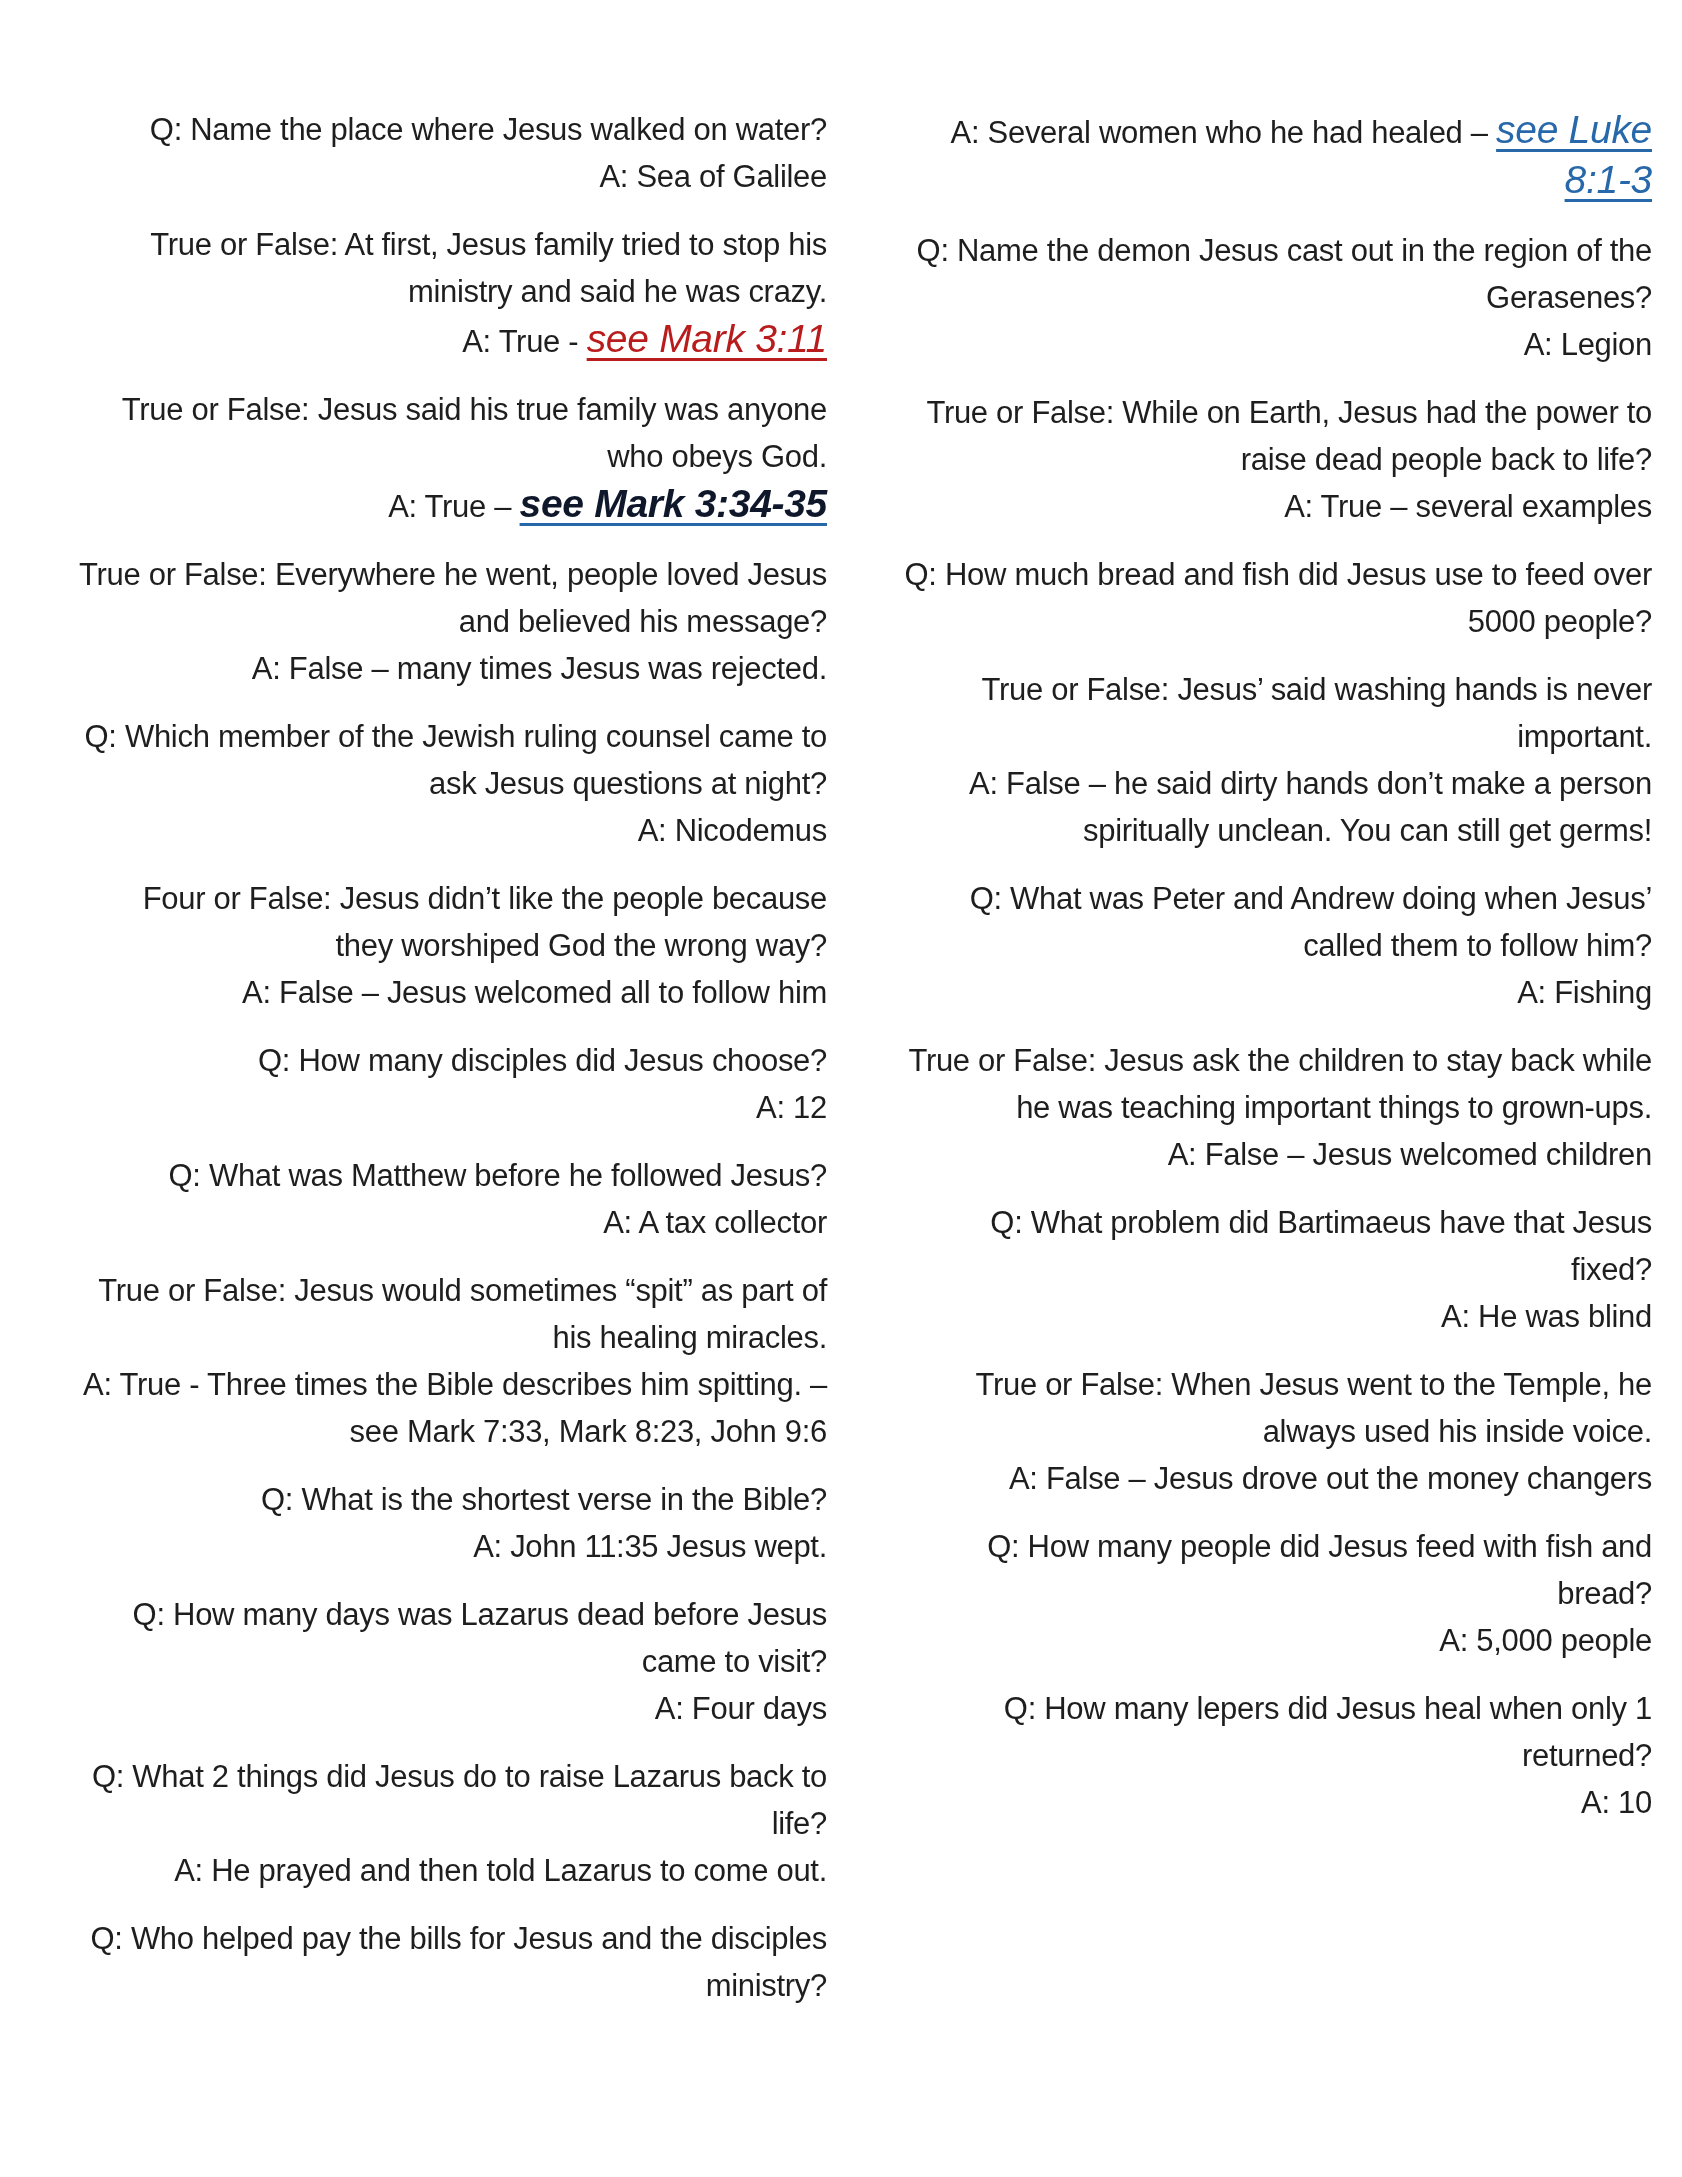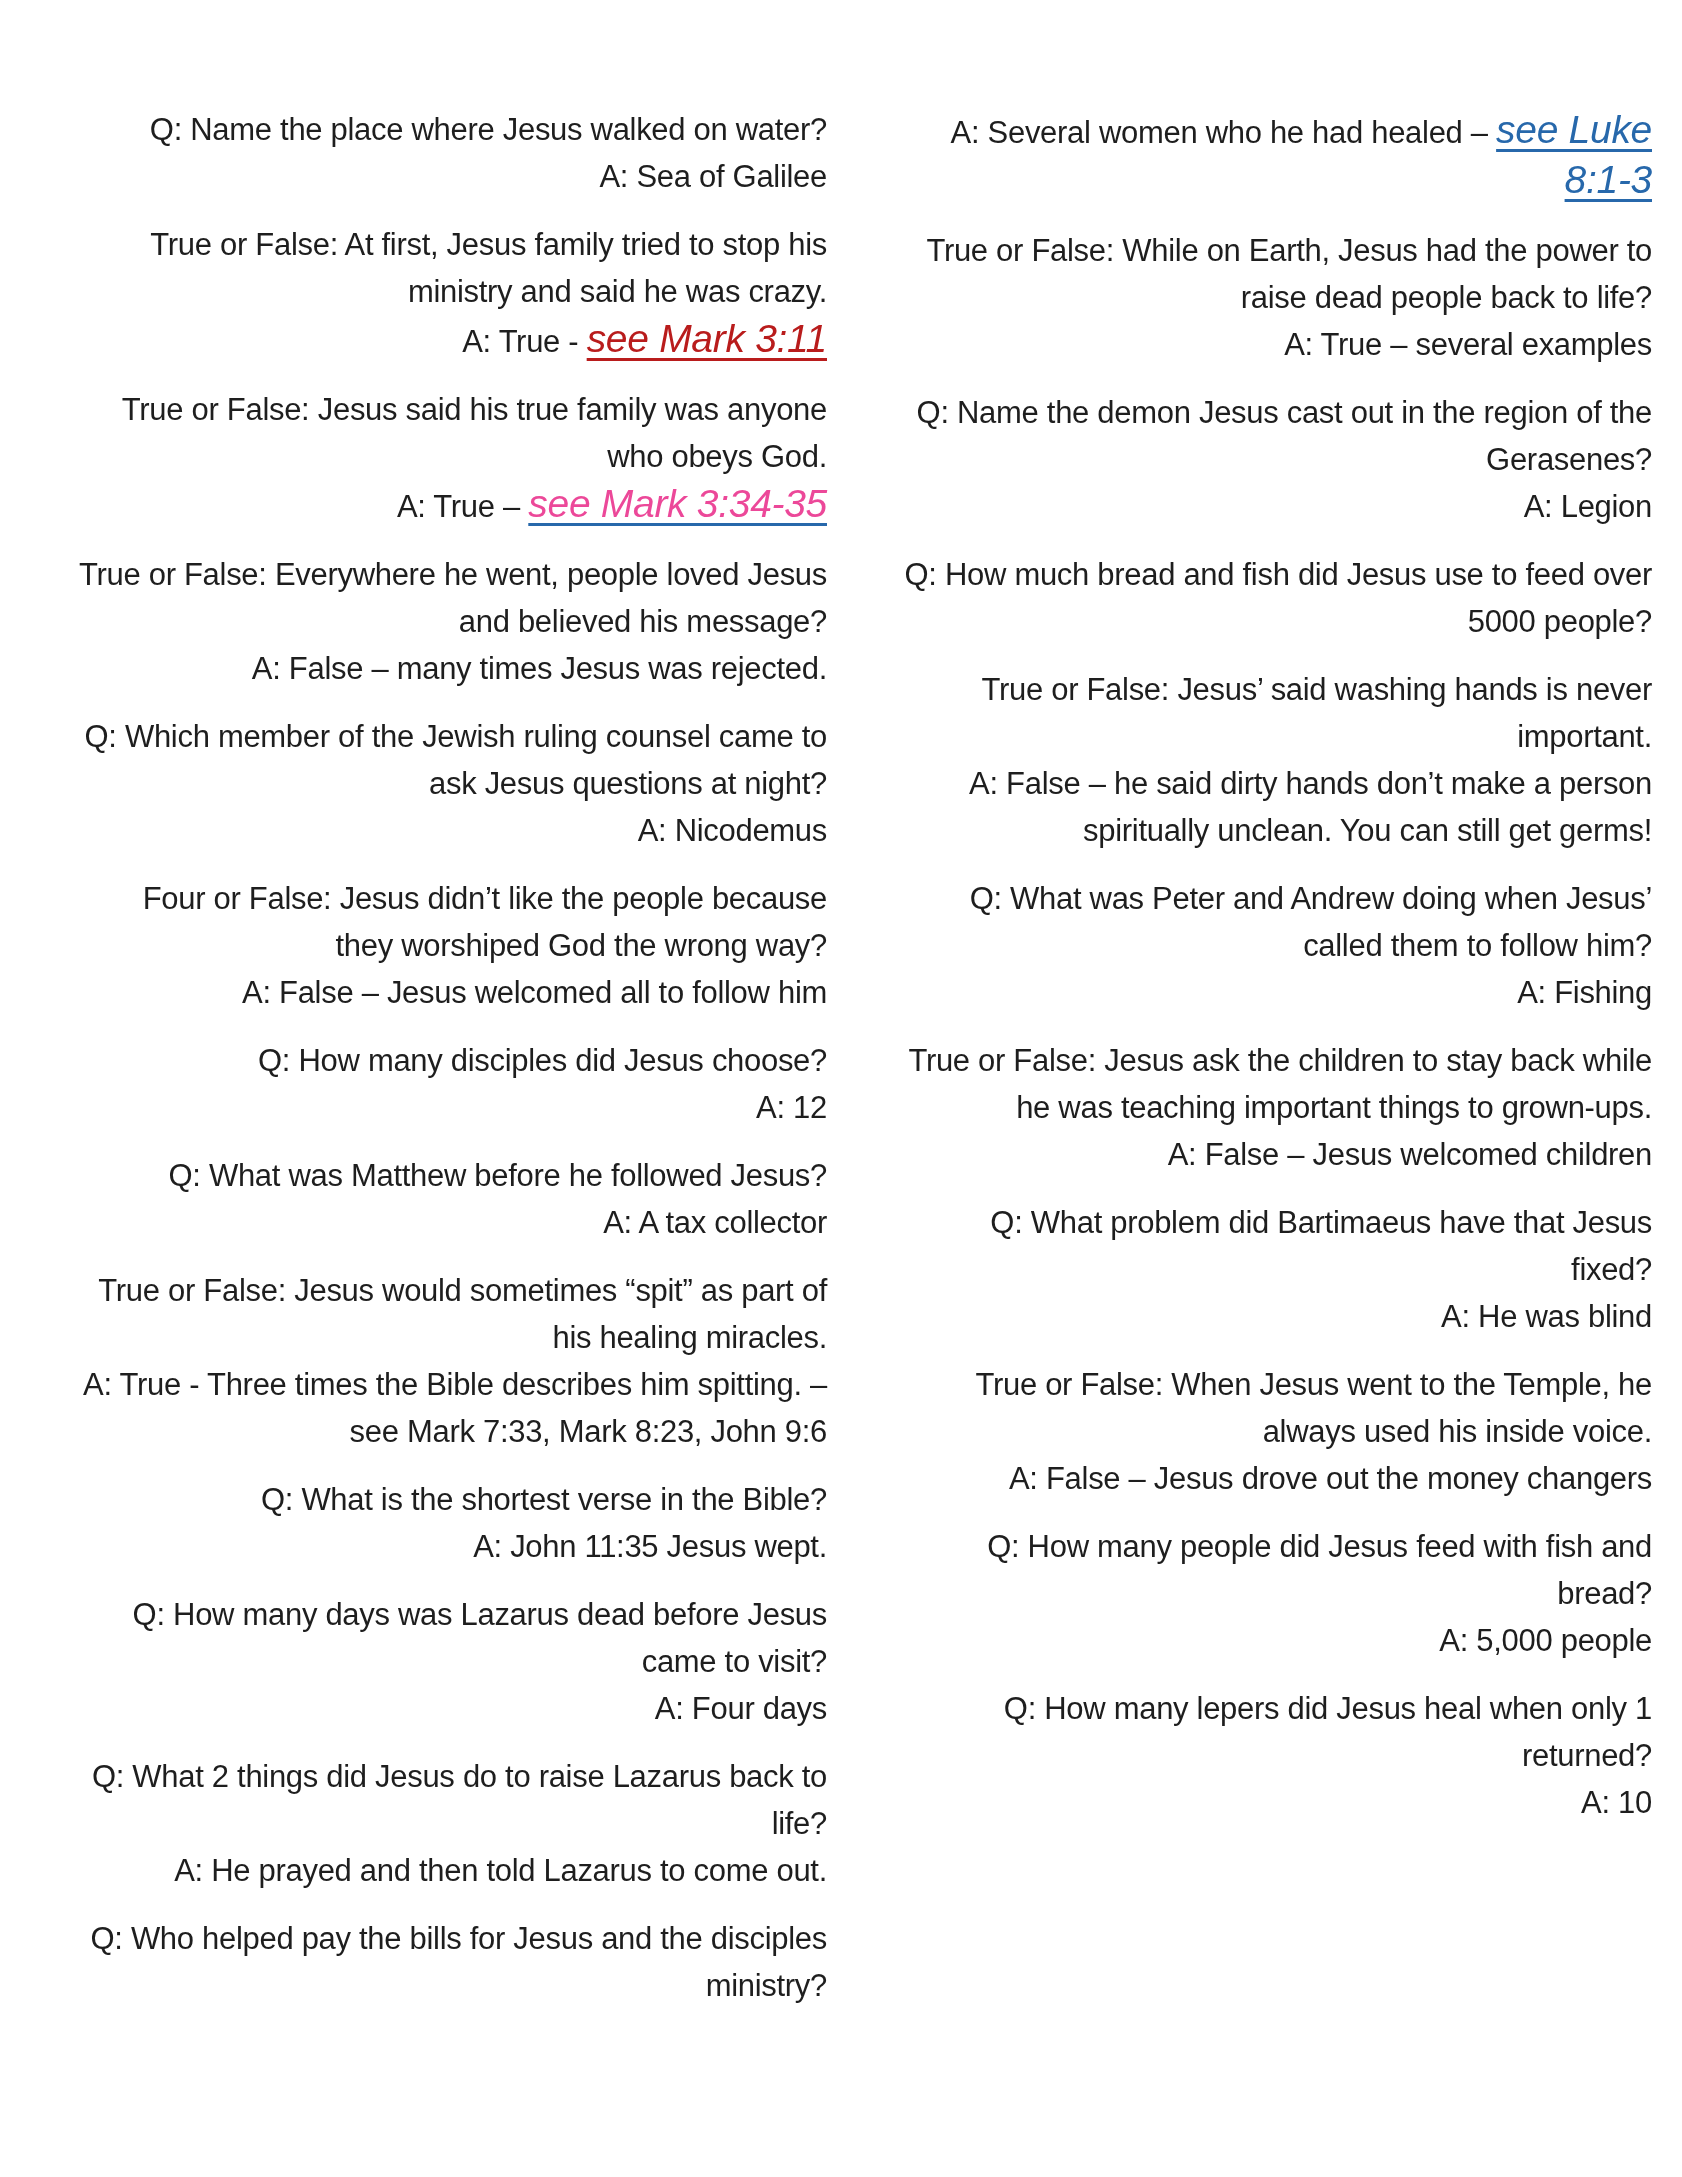--- a/index.html
+++ b/index.html
@@ -45,36 +45,36 @@
   }
 </style>
 </head>
 <body style="background: rgb(255, 255, 255); color: rgb(30, 30, 30);">
 
 <div class="page">
   <div class="columns">
       <div class="column">
         <p class="qa"><span class="text-run">Q: Name the place where Jesus walked on water?</span><br><span class="text-run">A: Sea of Galilee</span></p>
         <p class="qa"><span class="text-run">True or False: At first, Jesus family tried to stop his ministry and said he was crazy.</span><br><span class="text-run">A: True - </span><a class="ref-link" style="color: #b91c1c; text-decoration-color: rgb(39, 104, 171); text-decoration: underline;">see Mark 3:11</a></p>
-        <p class="qa"><span class="text-run">True or False: Jesus said his true family was anyone who obeys God.</span><br><span class="text-run">A: True – </span><a class="ref-link" style="color: #ec4899; text-decoration-color: rgb(39, 104, 171);">see Mark 3:34-35</a></p>
+        <p class="qa"><span class="text-run">True or False: Jesus said his true family was anyone who obeys God.</span><br><span class="text-run">A: True – </span><a class="ref-link" style="color: #0f172a; text-decoration-color: rgb(39, 104, 171); font-weight: bold;">see Mark 3:34-35</a></p>
         <p class="qa"><span class="text-run">True or False: Everywhere he went, people loved Jesus and believed his message?</span><br><span class="text-run">A: False – many times Jesus was rejected.</span></p>
         <p class="qa"><span class="text-run">Q: Which member of the Jewish ruling counsel came to ask Jesus questions at night?</span><br><span class="text-run">A: Nicodemus</span></p>
         <p class="qa"><span class="text-run">Four or False: Jesus didn’t like the people because they worshiped God the wrong way?</span><br><span class="text-run">A: False – Jesus welcomed all to follow him</span></p>
         <p class="qa"><span class="text-run">Q: How many disciples did Jesus choose?</span><br><span class="text-run">A: 12</span></p>
         <p class="qa"><span class="text-run">Q: What was Matthew before he followed Jesus?</span><br><span class="text-run">A: A tax collector</span></p>
         <p class="qa"><span class="text-run">True or False: Jesus would sometimes “spit” as part of his healing miracles.</span><br><span class="text-run">A: True - Three times the Bible describes him spitting. – </span><span class="italic-run">see Mark 7:33, Mark 8:23, John 9:6</span></p>
         <p class="qa"><span class="text-run">Q: What is the shortest verse in the Bible?</span><br><span class="text-run">A: John 11:35 Jesus wept.</span></p>
         <p class="qa"><span class="text-run">Q: How many days was Lazarus dead before Jesus came to visit?</span><br><span class="text-run">A: Four days</span></p>
         <p class="qa"><span class="text-run">Q: What 2 things did Jesus do to raise Lazarus back to life?</span><br><span class="text-run">A: He prayed and then told Lazarus to come out.</span></p>
         <p class="qa"><span class="text-run">Q: Who helped pay the bills for Jesus and the disciples ministry?</span></p>
       </div>
       <div class="column">
         <p class="qa"><span class="text-run">A: Several women who he had healed – </span><a class="ref-link" style="color: rgb(39, 104, 171); text-decoration-color: rgb(39, 104, 171);">see Luke 8:1-3</a></p>
+        <p class="qa"><span class="text-run">Q: Name the demon Jesus cast out in the region of the Gerasenes?</span><br><span class="text-run">A: Legion</span></p>
         <p class="qa"><span class="text-run">True or False: While on Earth, Jesus had the power to raise dead people back to life?</span><br><span class="text-run">A: True – several examples</span></p>
-        <p class="qa"><span class="text-run">Q: Name the demon Jesus cast out in the region of the Gerasenes?</span><br><span class="text-run">A: Legion</span></p>
         <p class="qa"><span class="text-run">Q: How much bread and fish did Jesus use to feed over 5000 people?</span><br></p>
         <p class="qa"><span class="text-run">True or False: Jesus’ said washing hands is never important.</span><br><span class="text-run">A: False – he said dirty hands don’t make a person spiritually unclean. You can still get germs!</span></p>
         <p class="qa"><span class="text-run">Q: What was Peter and Andrew doing when Jesus’ called them to follow him?</span><br><span class="text-run">A: Fishing</span></p>
         <p class="qa"><span class="text-run">True or False: Jesus ask the children to stay back while he was teaching important things to grown-ups.</span><br><span class="text-run">A: False – Jesus welcomed children</span></p>
         <p class="qa"><span class="text-run">Q: What problem did Bartimaeus have that Jesus fixed?</span><br><span class="text-run">A: He was blind</span></p>
         <p class="qa"><span class="text-run">True or False: When Jesus went to the Temple, he always used his inside voice.</span><br><span class="text-run">A: False – Jesus drove out the money changers</span></p>
         <p class="qa"><span class="text-run">Q: How many people did Jesus feed with fish and bread?</span><br><span class="text-run">A: 5,000 people</span></p>
         <p class="qa"><span class="text-run">Q: How many lepers did Jesus heal when only 1 returned?</span><br><span class="text-run">A: 10</span></p>
       </div>
     </div>

